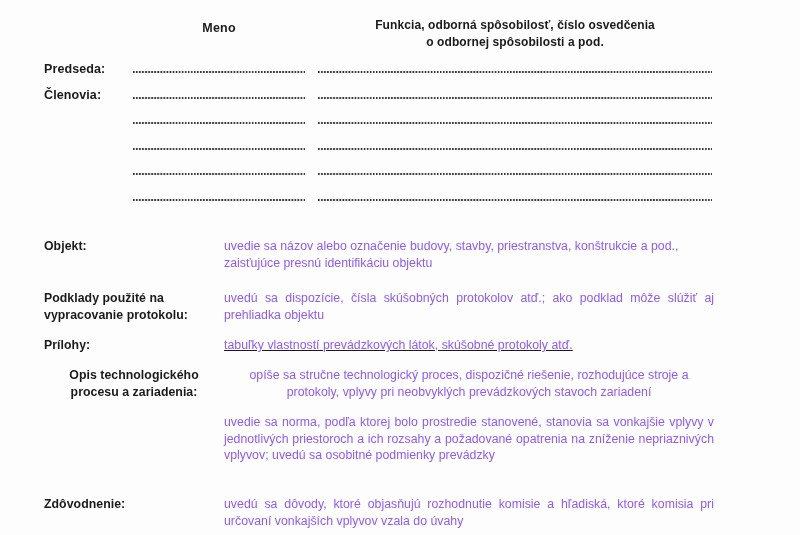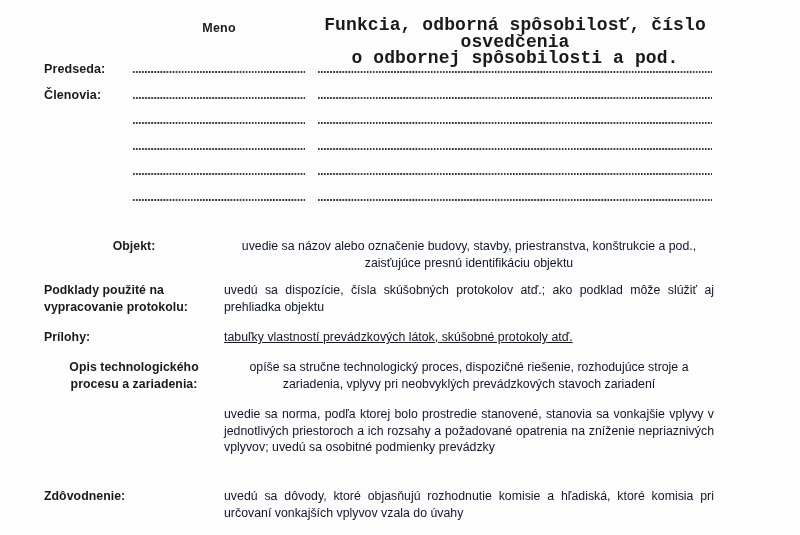--- a/index.html
+++ b/index.html
@@ -42,25 +42,24 @@
     font-size: 12.5px;
     font-weight: bold;
     letter-spacing: .2px;
   }
   .hdr-funkcia {
     position: absolute;
     left: 318px;
     top: 0px;
     width: 394px;
     text-align: center;
-    font-size: 18px;
+    font-size: 12px;
     font-weight: bold;
     line-height: 16.5px;
     letter-spacing: .1px;
-    font-family: Liberation Mono, monospace;
   }
 
   
   .roster {
     position: absolute;
     left: 0;
     top: 62px;
     width: 800px;
   }
   .roster-row {
@@ -111,29 +110,29 @@
     line-height: 16.6px;
     letter-spacing: .05px;
   }
   .def-desc {
     margin-left: 224px;
     margin-right: 86px;
     font-size: 12.3px;
     font-weight: normal;
     line-height: 16.6px;
     letter-spacing: .02px;
-    color: #0f172a;
+    color: #8b5cf6;
   }
   .def-desc.justify {
     text-align: justify;
     text-align-last: left;
   }
 
   
-  .row-objekt   { min-height: 36px; margin-bottom: 8px; text-align: center; }
+  .row-objekt   { min-height: 36px; margin-bottom: 16px; }
   .row-podklady { min-height: 36px; margin-bottom: 11px; }
   .row-prilohy  { min-height: 18px; margin-bottom: 12px; text-decoration: underline; }
   .row-opis     { min-height: 36px; margin-bottom: 11px; text-align: center; }
   .row-rozhod   { min-height: 70px; margin-bottom: 12px; }
   .row-zdovod   { min-height: 36px; margin-bottom: 0; }
 </style>
 </head>
 <body>
 
 <div class="page">
@@ -198,21 +197,21 @@
       <div class="def-desc justify">uvedú sa dispozície, čísla skúšobných protokolov atď.; ako podklad môže slúžiť aj prehliadka objektu</div>
     </div>
 
     <div class="def-row row-prilohy">
       <div class="def-term">Prílohy:</div>
       <div class="def-desc">tabuľky vlastností prevádzkových látok, skúšobné protokoly atď.</div>
     </div>
 
     <div class="def-row row-opis">
       <div class="def-term">Opis technologického procesu a zariadenia:</div>
-      <div class="def-desc">opíše sa stručne technologický proces, dispozičné riešenie, rozhodujúce stroje a zariadenia, vplyvy pri neobvyklých prevádzkových stavoch zariadení</div>
+      <div class="def-desc">opíše sa stručne technologický proces, dispozičné riešenie, rozhodujúce stroje a protokoly, vplyvy pri neobvyklých prevádzkových stavoch zariadení</div>
     </div>
 
     <div class="def-row row-rozhod">
       <div class="def-desc justify">uvedie sa norma, podľa ktorej bolo prostredie stanovené, stanovia sa vonkajšie vplyvy v jednotlivých priestoroch a ich rozsahy a požadované opatrenia na zníženie nepriaznivých vplyvov; uvedú sa osobitné podmienky prevádzky</div>
     </div>
 
     <div class="def-row row-zdovod">
       <div class="def-term">Zdôvodnenie:</div>
       <div class="def-desc justify">uvedú sa dôvody, ktoré objasňujú rozhodnutie komisie a hľadiská, ktoré komisia pri určovaní vonkajších vplyvov vzala do úvahy</div>
     </div>

